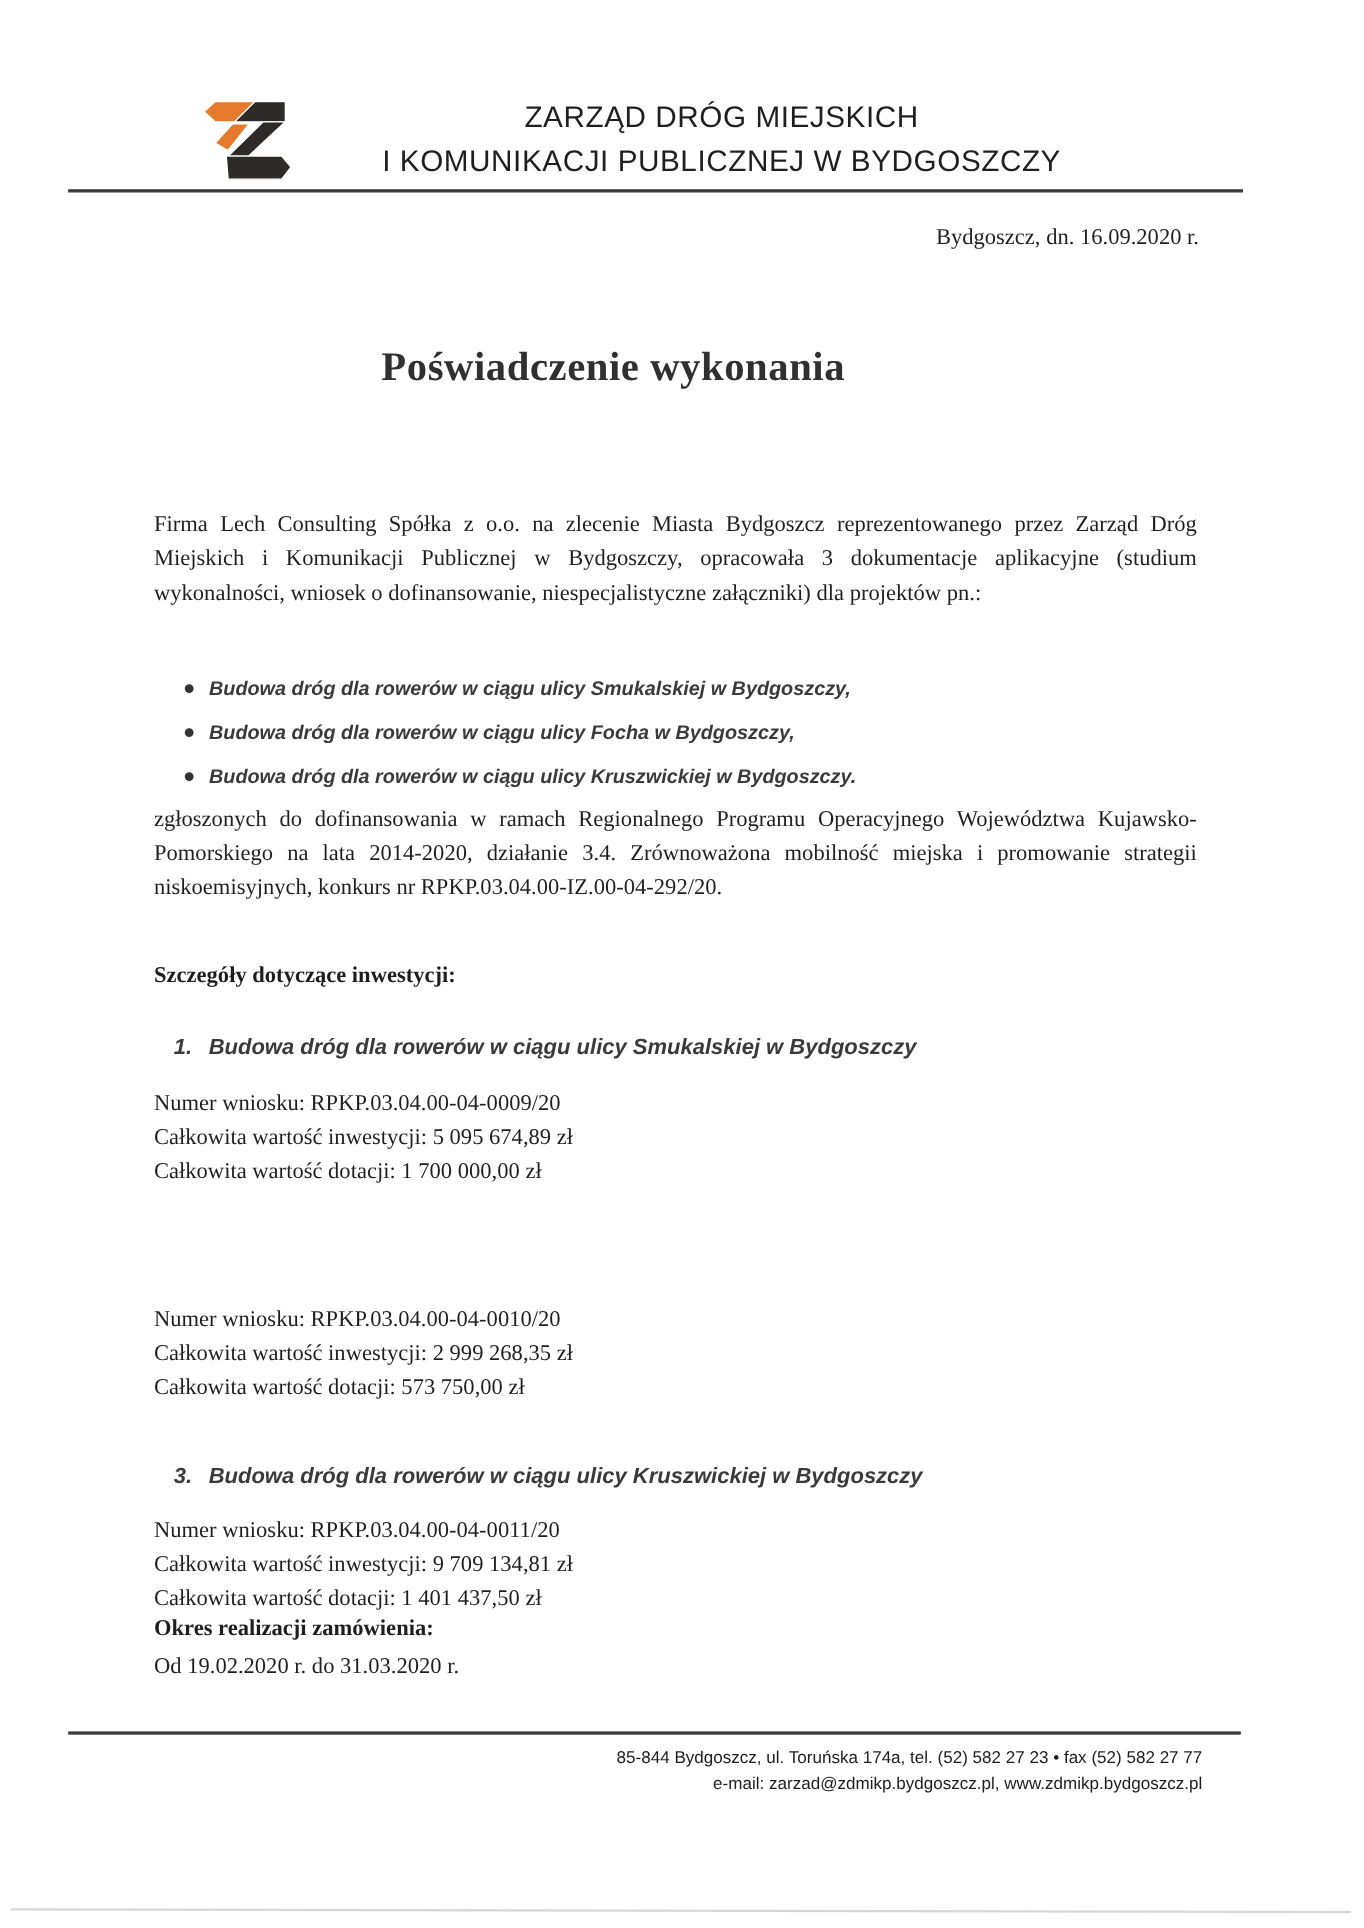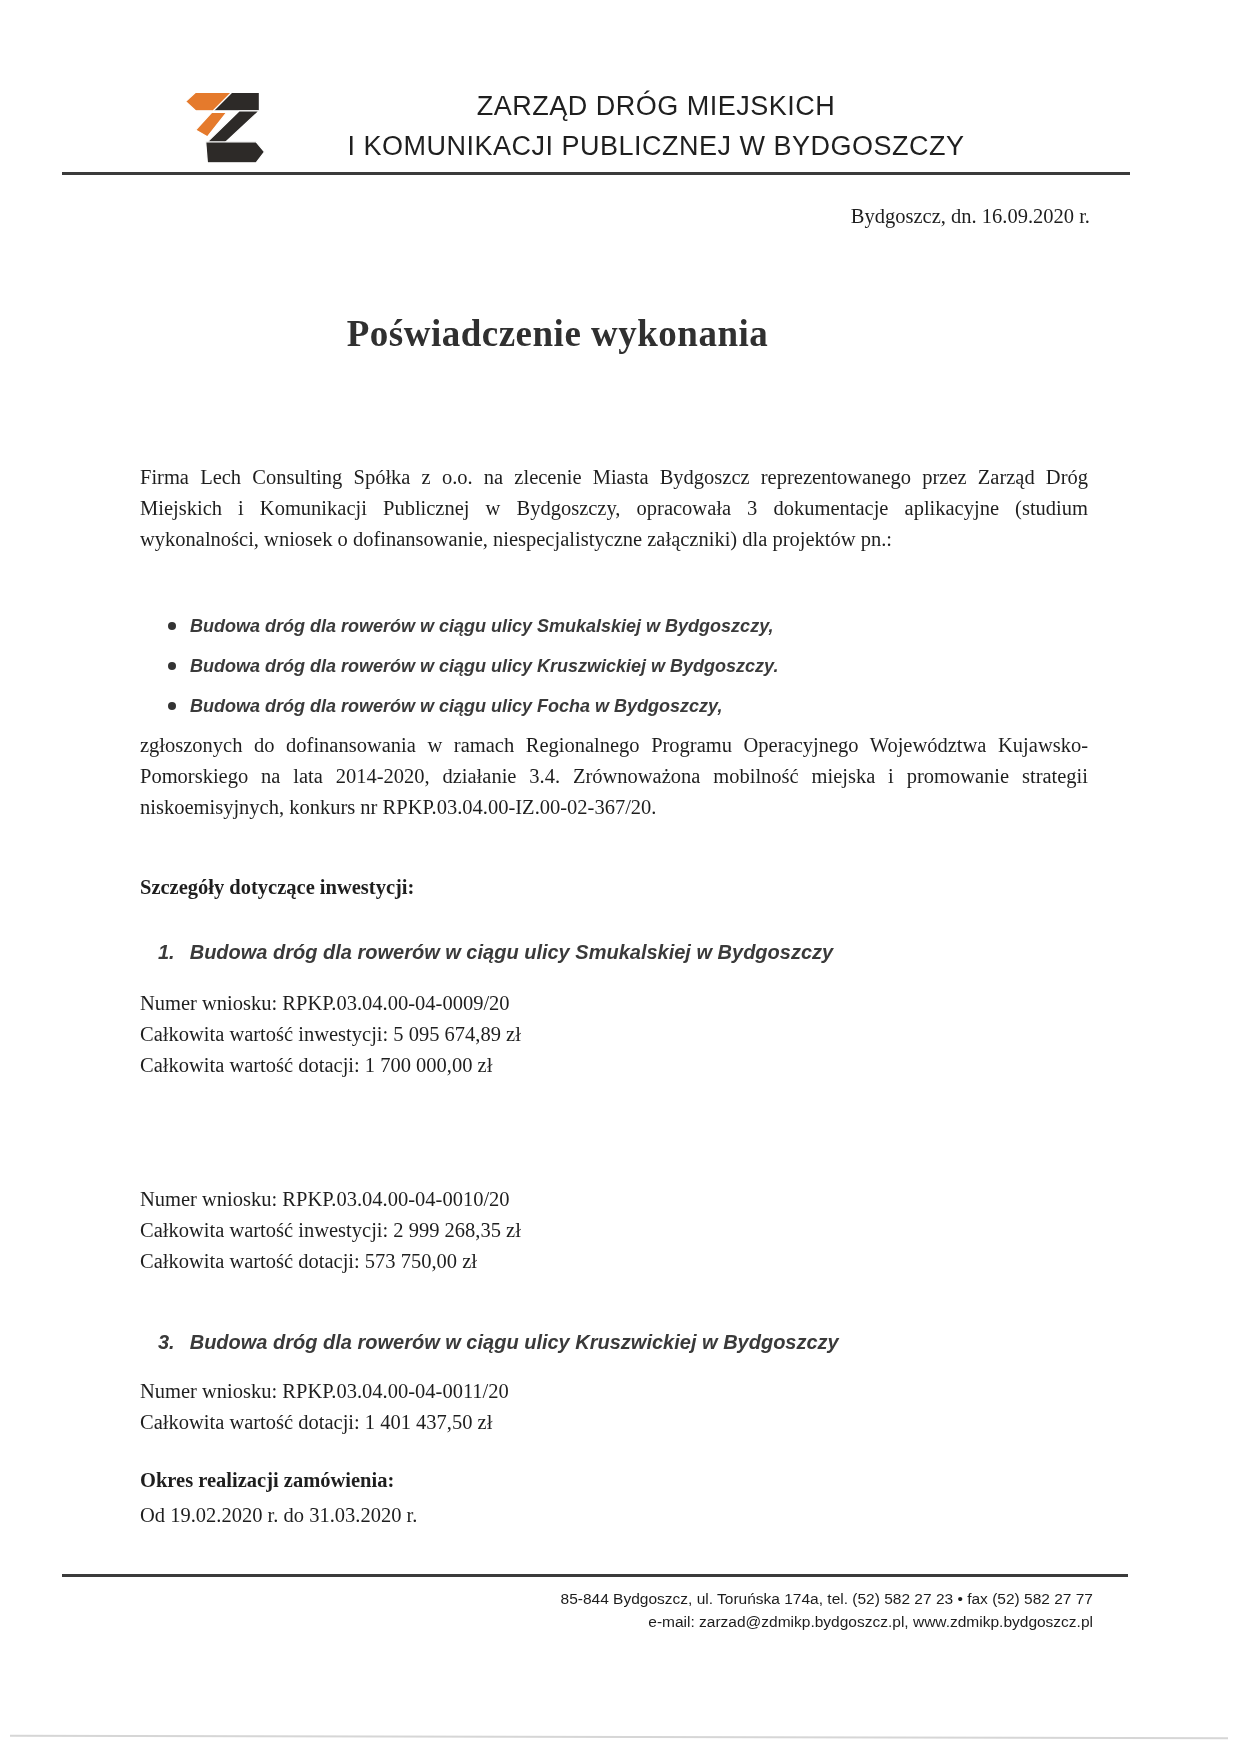--- a/index.html
+++ b/index.html
@@ -139,29 +139,29 @@
 
   <div class="para intro">Firma Lech Consulting Spółka z o.o. na zlecenie Miasta Bydgoszcz reprezentowanego przez Zarząd Dróg Miejskich i Komunikacji Publicznej w Bydgoszczy, opracowała 3 dokumentacje aplikacyjne (studium wykonalności, wniosek o dofinansowanie, niespecjalistyczne załączniki) dla projektów pn.:</div>
 
   <div class="project-list">
     <div class="project-item">
       <span class="bullet-dot"></span>
       <span>Budowa dróg dla rowerów w ciągu ulicy Smukalskiej w Bydgoszczy,</span>
     </div>
     <div class="project-item">
       <span class="bullet-dot"></span>
-      <span>Budowa dróg dla rowerów w ciągu ulicy Kruszwickiej w Bydgoszczy.</span>
+      <span>Budowa dróg dla rowerów w ciągu ulicy Focha w Bydgoszczy,</span>
     </div>
     <div class="project-item">
       <span class="bullet-dot"></span>
-      <span>Budowa dróg dla rowerów w ciągu ulicy Focha w Bydgoszczy,</span>
+      <span>Budowa dróg dla rowerów w ciągu ulicy Kruszwickiej w Bydgoszczy.</span>
     </div>
   </div>
 
-  <div class="para submission">zgłoszonych do dofinansowania w ramach Regionalnego Programu Operacyjnego Województwa Kujawsko-Pomorskiego na lata 2014-2020, działanie 3.4. Zrównoważona mobilność miejska i promowanie strategii niskoemisyjnych, konkurs nr RPKP.03.04.00-IZ.00-02-367/20.</div>
+  <div class="para submission">zgłoszonych do dofinansowania w ramach Regionalnego Programu Operacyjnego Województwa Kujawsko-Pomorskiego na lata 2014-2020, działanie 3.4. Zrównoważona mobilność miejska i promowanie strategii niskoemisyjnych, konkurs nr RPKP.03.04.00-IZ.00-04-292/20.</div>
 
   <div class="details-heading">Szczegóły dotyczące inwestycji:</div>
 
   <div class="inv-heading h1">
     <span class="inv-number">1.</span><span class="inv-name">Budowa dróg dla rowerów w ciągu ulicy Smukalskiej w Bydgoszczy</span>
   </div>
   <div class="inv-rows r1">
     <div>Numer wniosku: RPKP.03.04.00-04-0009/20</div>
     <div>Całkowita wartość inwestycji: 5 095 674,89 zł</div>
     <div>Całkowita wartość dotacji: 1 700 000,00 zł</div>
@@ -171,20 +171,21 @@
     <div>Numer wniosku: RPKP.03.04.00-04-0010/20</div>
     <div>Całkowita wartość inwestycji: 2 999 268,35 zł</div>
     <div>Całkowita wartość dotacji: 573 750,00 zł</div>
   </div>
 
   <div class="inv-heading h3">
     <span class="inv-number">3.</span><span class="inv-name">Budowa dróg dla rowerów w ciągu ulicy Kruszwickiej w Bydgoszczy</span>
   </div>
   <div class="inv-rows r3">
     <div>Numer wniosku: RPKP.03.04.00-04-0011/20</div>
+    <div>Całkowita wartość inwestycji: 9 709 134,81 zł</div>
     <div>Całkowita wartość dotacji: 1 401 437,50 zł</div>
   </div>
 
   <div class="period-heading">Okres realizacji zamówienia:</div>
   <div class="period-value">Od 19.02.2020 r. do 31.03.2020 r.</div>
 
   <div class="rule footer-rule"></div>
   <div class="footer-block">
     <div>85-844 Bydgoszcz, ul. Toruńska 174a, tel. (52) 582 27 23  •  fax (52) 582 27 77</div>
     <div>e-mail: zarzad@zdmikp.bydgoszcz.pl, www.zdmikp.bydgoszcz.pl</div>

